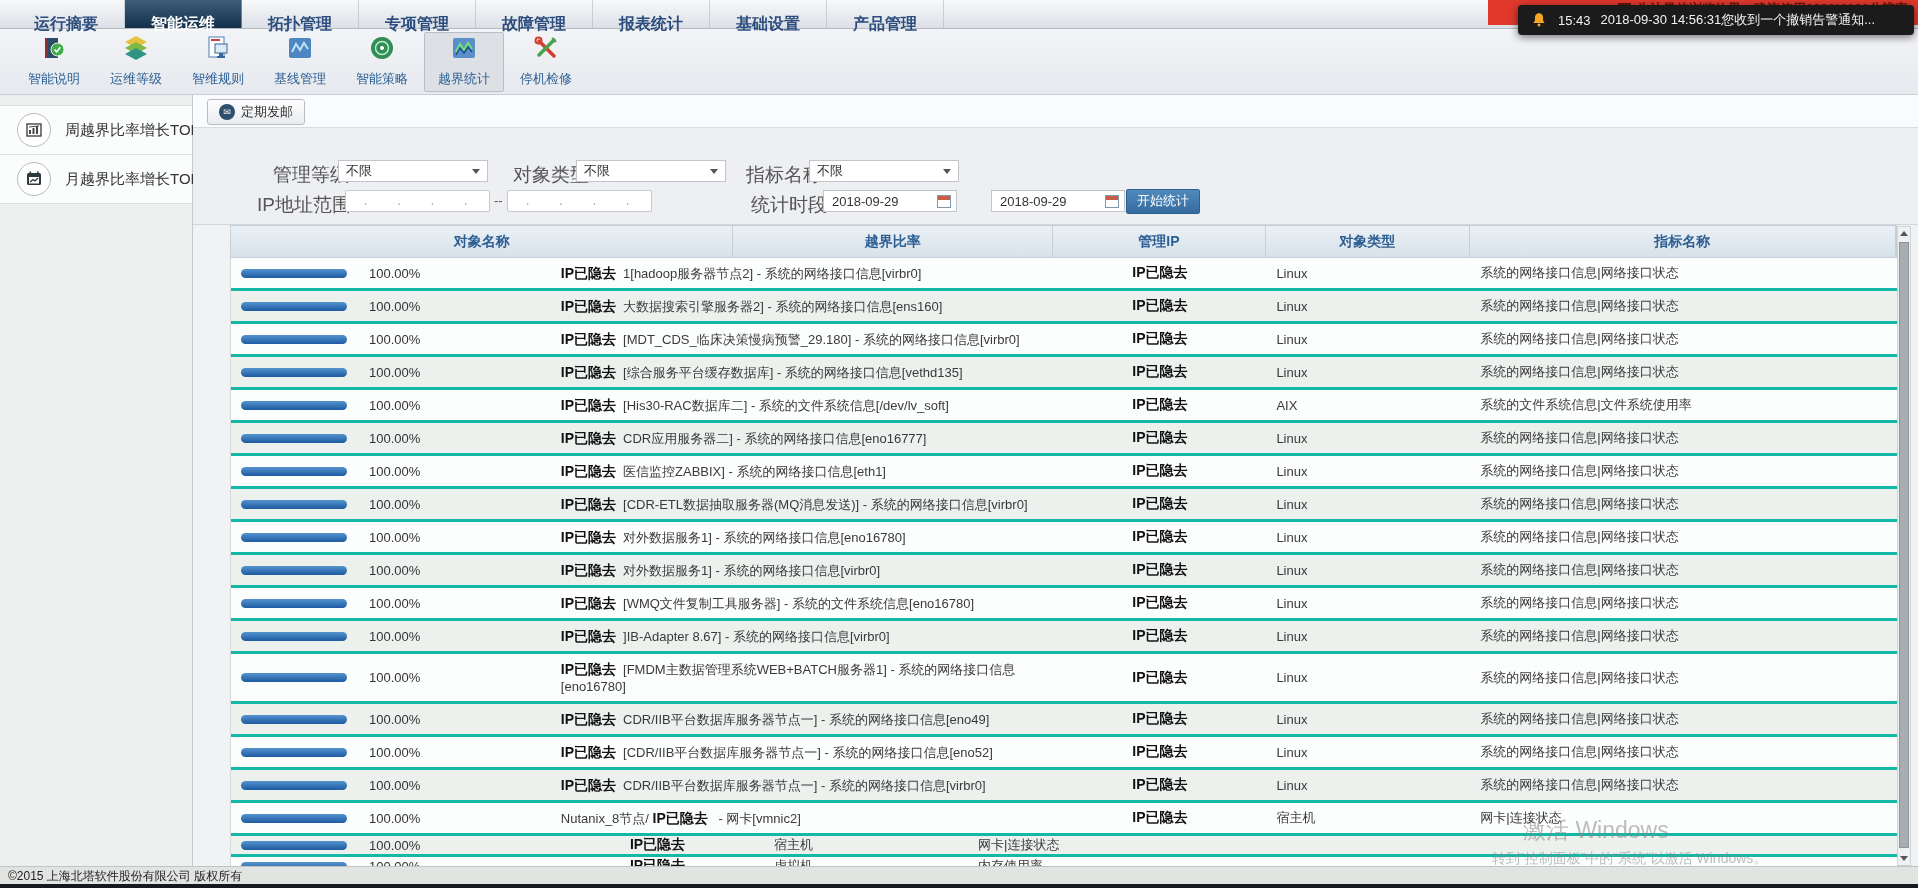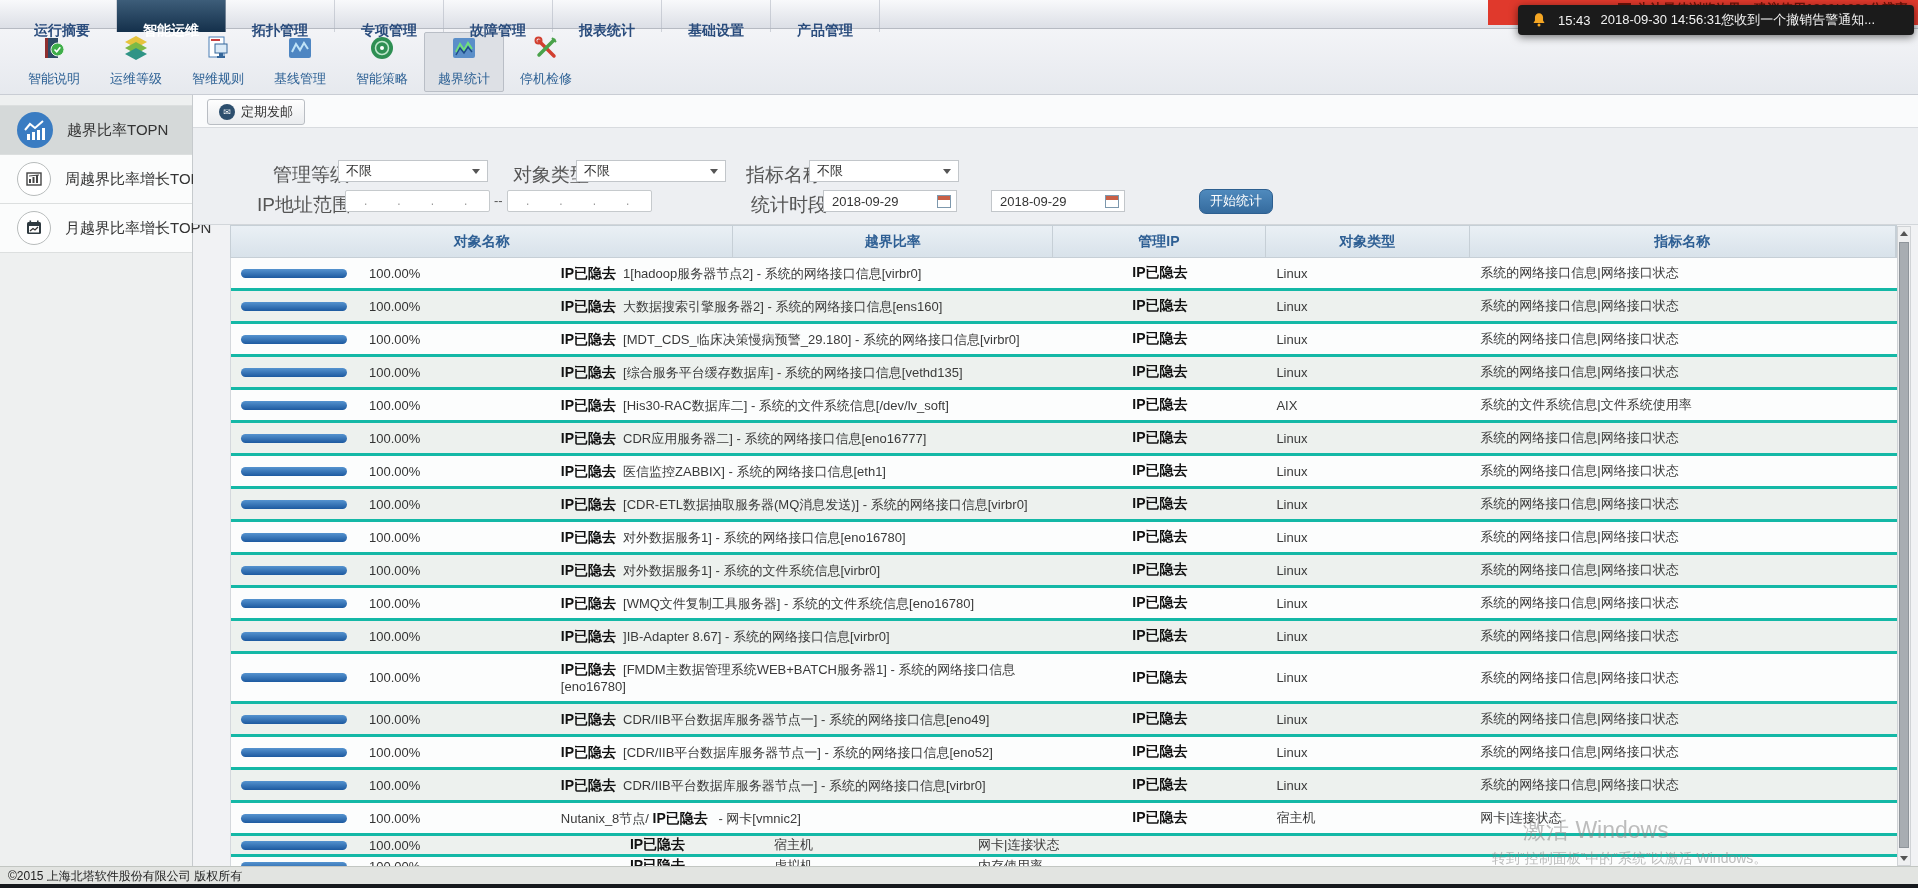--- a/index.html
+++ b/index.html
@@ -4,21 +4,21 @@
 <style>
   html,body{margin:0;padding:0;}
   body{
     width:1918px;height:888px;position:relative;overflow:hidden;
     font-family:"Liberation Sans",sans-serif;background:#f1f2f4;
   }
   
   .menubar{position:absolute;left:0;top:0;width:1918px;height:29px;
     background:linear-gradient(#f8f9fb,#dcdfe6);border-bottom:1px solid #b6bac2;
     display:flex;align-items:stretch;padding-left:8px;box-sizing:border-box;z-index:10;}
-  .tab{padding:16px 26px;line-height:29px;font-size:14px;font-weight:bold;color:#2b4d7d;
+  .tab{padding:9px 26px;line-height:29px;font-size:16px;font-weight:bold;color:#2b4d7d;
     border-right:1px solid rgba(175,180,192,.55);cursor:pointer;white-space:nowrap;}
   .tab.active{background:linear-gradient(#3d5d79,#14304b);color:#fff;}
   
   .banner{position:absolute;top:0;right:0;width:430px;height:25px;background:#e0392c;
     color:#6f1208;font-size:13px;font-weight:bold;line-height:18px;text-align:right;
     padding-right:10px;box-sizing:border-box;z-index:40;white-space:nowrap;overflow:hidden;}
   .banner .win-ico{display:inline-block;width:11px;height:9px;border:1px solid #6f1208;
     border-top-width:3px;margin-right:6px;vertical-align:middle;}
   .toast{position:absolute;top:5px;right:4px;width:396px;height:30px;background:#1b1b1b;
     border-radius:4px;box-shadow:0 2px 8px rgba(0,0,0,.55);display:flex;align-items:center;
@@ -194,33 +194,20 @@
             <path d="M21 5 L6 20" stroke="#4aa24a" stroke-width="3.5" stroke-linecap="round"></path>
             <path d="M19 3 l4 4" stroke="#4aa24a" stroke-width="2"></path>
           </svg></span>
         <div class="tb-label">停机检修</div>
       </div>
     </div>
 </div>
 
 <div class="sidebar">
   <div id="side-list" class="side-list">
-      <div class="side-item active">
-        <span class="side-icon" style="display: flex;">
-          <svg width="38" height="38" viewBox="0 0 38 38">
-            <circle cx="19" cy="19" r="18" fill="#3a7cc2"></circle>
-            <polyline points="9,19 14,13 19,17 27,10" stroke="#fff" stroke-width="2" fill="none"></polyline>
-            <rect x="11" y="23" width="3" height="6" fill="#fff"></rect>
-            <rect x="16" y="21" width="3" height="8" fill="#fff"></rect>
-            <rect x="21" y="19" width="3" height="10" fill="#fff"></rect>
-            <rect x="26" y="17" width="3" height="12" fill="#fff"></rect>
-          </svg>
-        </span>
-        <span class="side-label">越界比率TOPN</span>
-      </div>
       <div class="side-item">
         <span class="side-icon" style="display: flex;">
           <svg width="36" height="36" viewBox="0 0 36 36">
             <circle cx="18" cy="18" r="16.5" fill="#fff" stroke="#b8bcbc"></circle>
             <rect x="11" y="12" width="14" height="12" fill="none" stroke="#444" stroke-width="1.4"></rect>
             <rect x="13" y="18" width="2" height="4" fill="#444"></rect>
             <rect x="16.5" y="16" width="2" height="6" fill="#444"></rect>
             <rect x="20" y="14" width="2" height="8" fill="#444"></rect>
             <path d="M13 15 l10 -1" stroke="#444" fill="none"></path>
           </svg>
@@ -276,21 +263,21 @@
 
   <div class="flabel" style="left:558px;top:66px;width:66px;">统计时段</div>
   <div class="datebox" style="left:630px;top:62px;">
     <span>2018-09-29</span>
     <span class="cal-ico"></span>
   </div>
   <div class="datebox" style="left:798px;top:62px;">
     <span>2018-09-29</span>
     <span class="cal-ico"></span>
   </div>
-  <div class="start-btn" style="left:1006px;top:61px;border-radius:7px;">开始统计</div>
+  <div class="start-btn" style="left:933px;top:61px;">开始统计</div>
 </div>
 
 <div class="thead" id="thead">
     <div class="th" style="width: 503px;">对象名称</div>
     <div class="th" style="width: 320px;">越界比率</div>
     <div class="th" style="width: 213px;">管理IP</div>
     <div class="th" style="width: 204px;">对象类型</div>
     <div class="th" style="width: 427px;">指标名称</div>
   </div>
 <div class="rows" id="rows">
@@ -400,21 +387,21 @@
         <span>IP已隐去</span>
       </div>
       <div class="cell c3">Linux</div>
       <div class="cell c4">系统的网络接口信息|网络接口状态</div>
     </div>
     <div class="row alt">
       <div class="cell c0">
         <div class="bar" style="width: 106px;"></div>
         <span class="pct">100.00%</span>
       </div>
-      <div class="cell c1"><span class="bold-redact">IP已隐去</span><span>对外数据服务1] - 系统的文件系统信息[virbr0]</span></div>
+      <div class="cell c1"><span class="bold-redact">IP已隐去</span><span>对外数据服务1] - 系统的网络接口信息[virbr0]</span></div>
       <div class="cell c2">
         <span>IP已隐去</span>
       </div>
       <div class="cell c3">Linux</div>
       <div class="cell c4">系统的网络接口信息|网络接口状态</div>
     </div>
     <div class="row">
       <div class="cell c0">
         <div class="bar" style="width: 106px;"></div>
         <span class="pct">100.00%</span>

